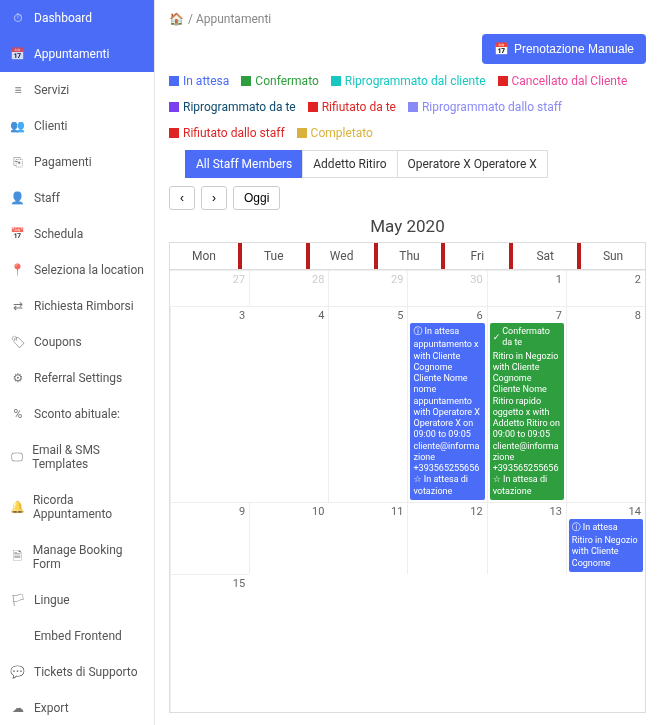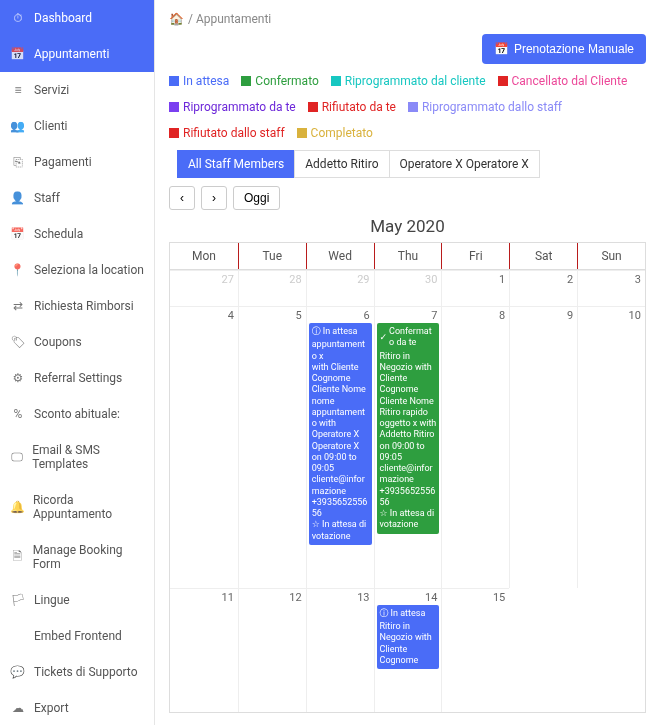--- a/index.html
+++ b/index.html
@@ -13,35 +13,35 @@
 .main{flex:1;padding:12px 14px;overflow:hidden;display:flex;flex-direction:column}
 .crumbs{display:flex;align-items:center;color:#888;font-size:12px;margin-bottom:8px}
 .crumbs .home{color:#4a6cf7;margin-right:4px}
 .topbar{display:flex;justify-content:flex-end;margin-bottom:10px}
 .btn-primary{background:#4a6cf7;color:#fff;border:none;padding:8px 12px;border-radius:4px;font-size:12px;cursor:pointer;display:flex;align-items:center;gap:5px}
 .legend{display:flex;flex-wrap:wrap;gap:12px;margin-bottom:10px;font-size:12px}
 .leg{display:flex;align-items:center;gap:4px}
 .sq{width:10px;height:10px;display:inline-block}
 .staff-tabs{display:flex;margin-bottom:8px}
 .staff-tab{padding:6px 10px;border:1px solid #ddd;font-size:12px;cursor:pointer;background:#fff;margin-left:-1px}
-.staff-tab:first-child{margin-left:8px}
+.staff-tab:first-child{margin-left:16px}
 .staff-tab.active{background:#4a6cf7;color:#fff;border-color:#4a6cf7}
 .cal-controls{display:flex;align-items:center;justify-content:space-between;margin-bottom:4px}
 .nav-group{display:flex;gap:6px}
 .nav-btn{border:1px solid #ccc;background:#fff;padding:4px 10px;border-radius:3px;cursor:pointer;font-size:12px}
 .view-tabs{display:flex;border:1px solid #ccc;border-radius:3px;overflow:hidden}
 .view-tab{padding:6px 10px;font-size:12px;background:#f7f7f7;border-left:1px solid #ccc;cursor:pointer;color:#666}
 .view-tab:first-child{border-left:none}
 .view-tab.active{background:#e0e0e0;color:#333}
 .month-title{text-align:center;font-size:17px;color:#444;margin:2px 0 6px}
 .calendar{border:1px solid #ddd;flex:1;display:flex;flex-direction:column;overflow:hidden}
 .cal-head{display:grid;grid-template-columns:repeat(7,1fr);border-bottom:1px solid #ddd}
-.cal-head div{padding:6px;text-align:center;font-size:12px;color:#555;border-left:1px solid #b91c1c}
+.cal-head div{padding:6px;text-align:center;font-size:12px;color:#555;border-left:4px solid #b91c1c}
 .cal-head div:first-child{border-left:none}
-.cal-body{display:grid;grid-template-columns:repeat(7,1fr);grid-auto-rows:1fr;flex:1}
+.cal-body{display:grid;grid-template-columns:repeat(6,1fr);grid-auto-rows:1fr;flex:1}
 .cell{border-left:1px solid #eee;border-top:1px solid #eee;padding:2px;position:relative;overflow:hidden;min-height:36px}
 .cell:nth-child(7n+1){border-left:none}
 .daynum{position:absolute;top:2px;right:4px;font-size:11px;color:#666}
 .daynum.other{color:#ccc}
 .cell.today{background:#fdf6d9}
 .evt{font-size:9px;color:#fff;padding:3px 3px;border-radius:2px;margin-top:14px;line-height:1.25;overflow:hidden;word-break:break-word}
 .evt-blue{background:#4a6cf7}
 .evt-green{background:#2e9e3f}
 .evt-head{display:flex;align-items:center;gap:2px;font-size:9px;margin-bottom:2px}
 </style>
@@ -151,21 +151,21 @@
         <span class="leg">
           <span class="sq" style="background:#17c7c1"></span>
           <span style="color:#17c7c1">Riprogrammato dal cliente</span>
         </span>
         <span class="leg">
           <span class="sq" style="background:#e02424"></span>
           <span style="color:#ec4899">Cancellato dal Cliente</span>
         </span>
         <span class="leg">
           <span class="sq" style="background:#7a3ff0"></span>
-          <span style="color:#6d28d9">Riprogrammato da te</span>
+          <span style="color:#0c4a6e">Riprogrammato da te</span>
         </span>
         <span class="leg">
           <span class="sq" style="background:#e02424"></span>
           <span style="color:#e02424">Rifiutato da te</span>
         </span>
         <span class="leg">
           <span class="sq" style="background:#8a8af7"></span>
           <span style="color:#8a8af7">Riprogrammato dallo staff</span>
         </span>
         <span class="leg">

